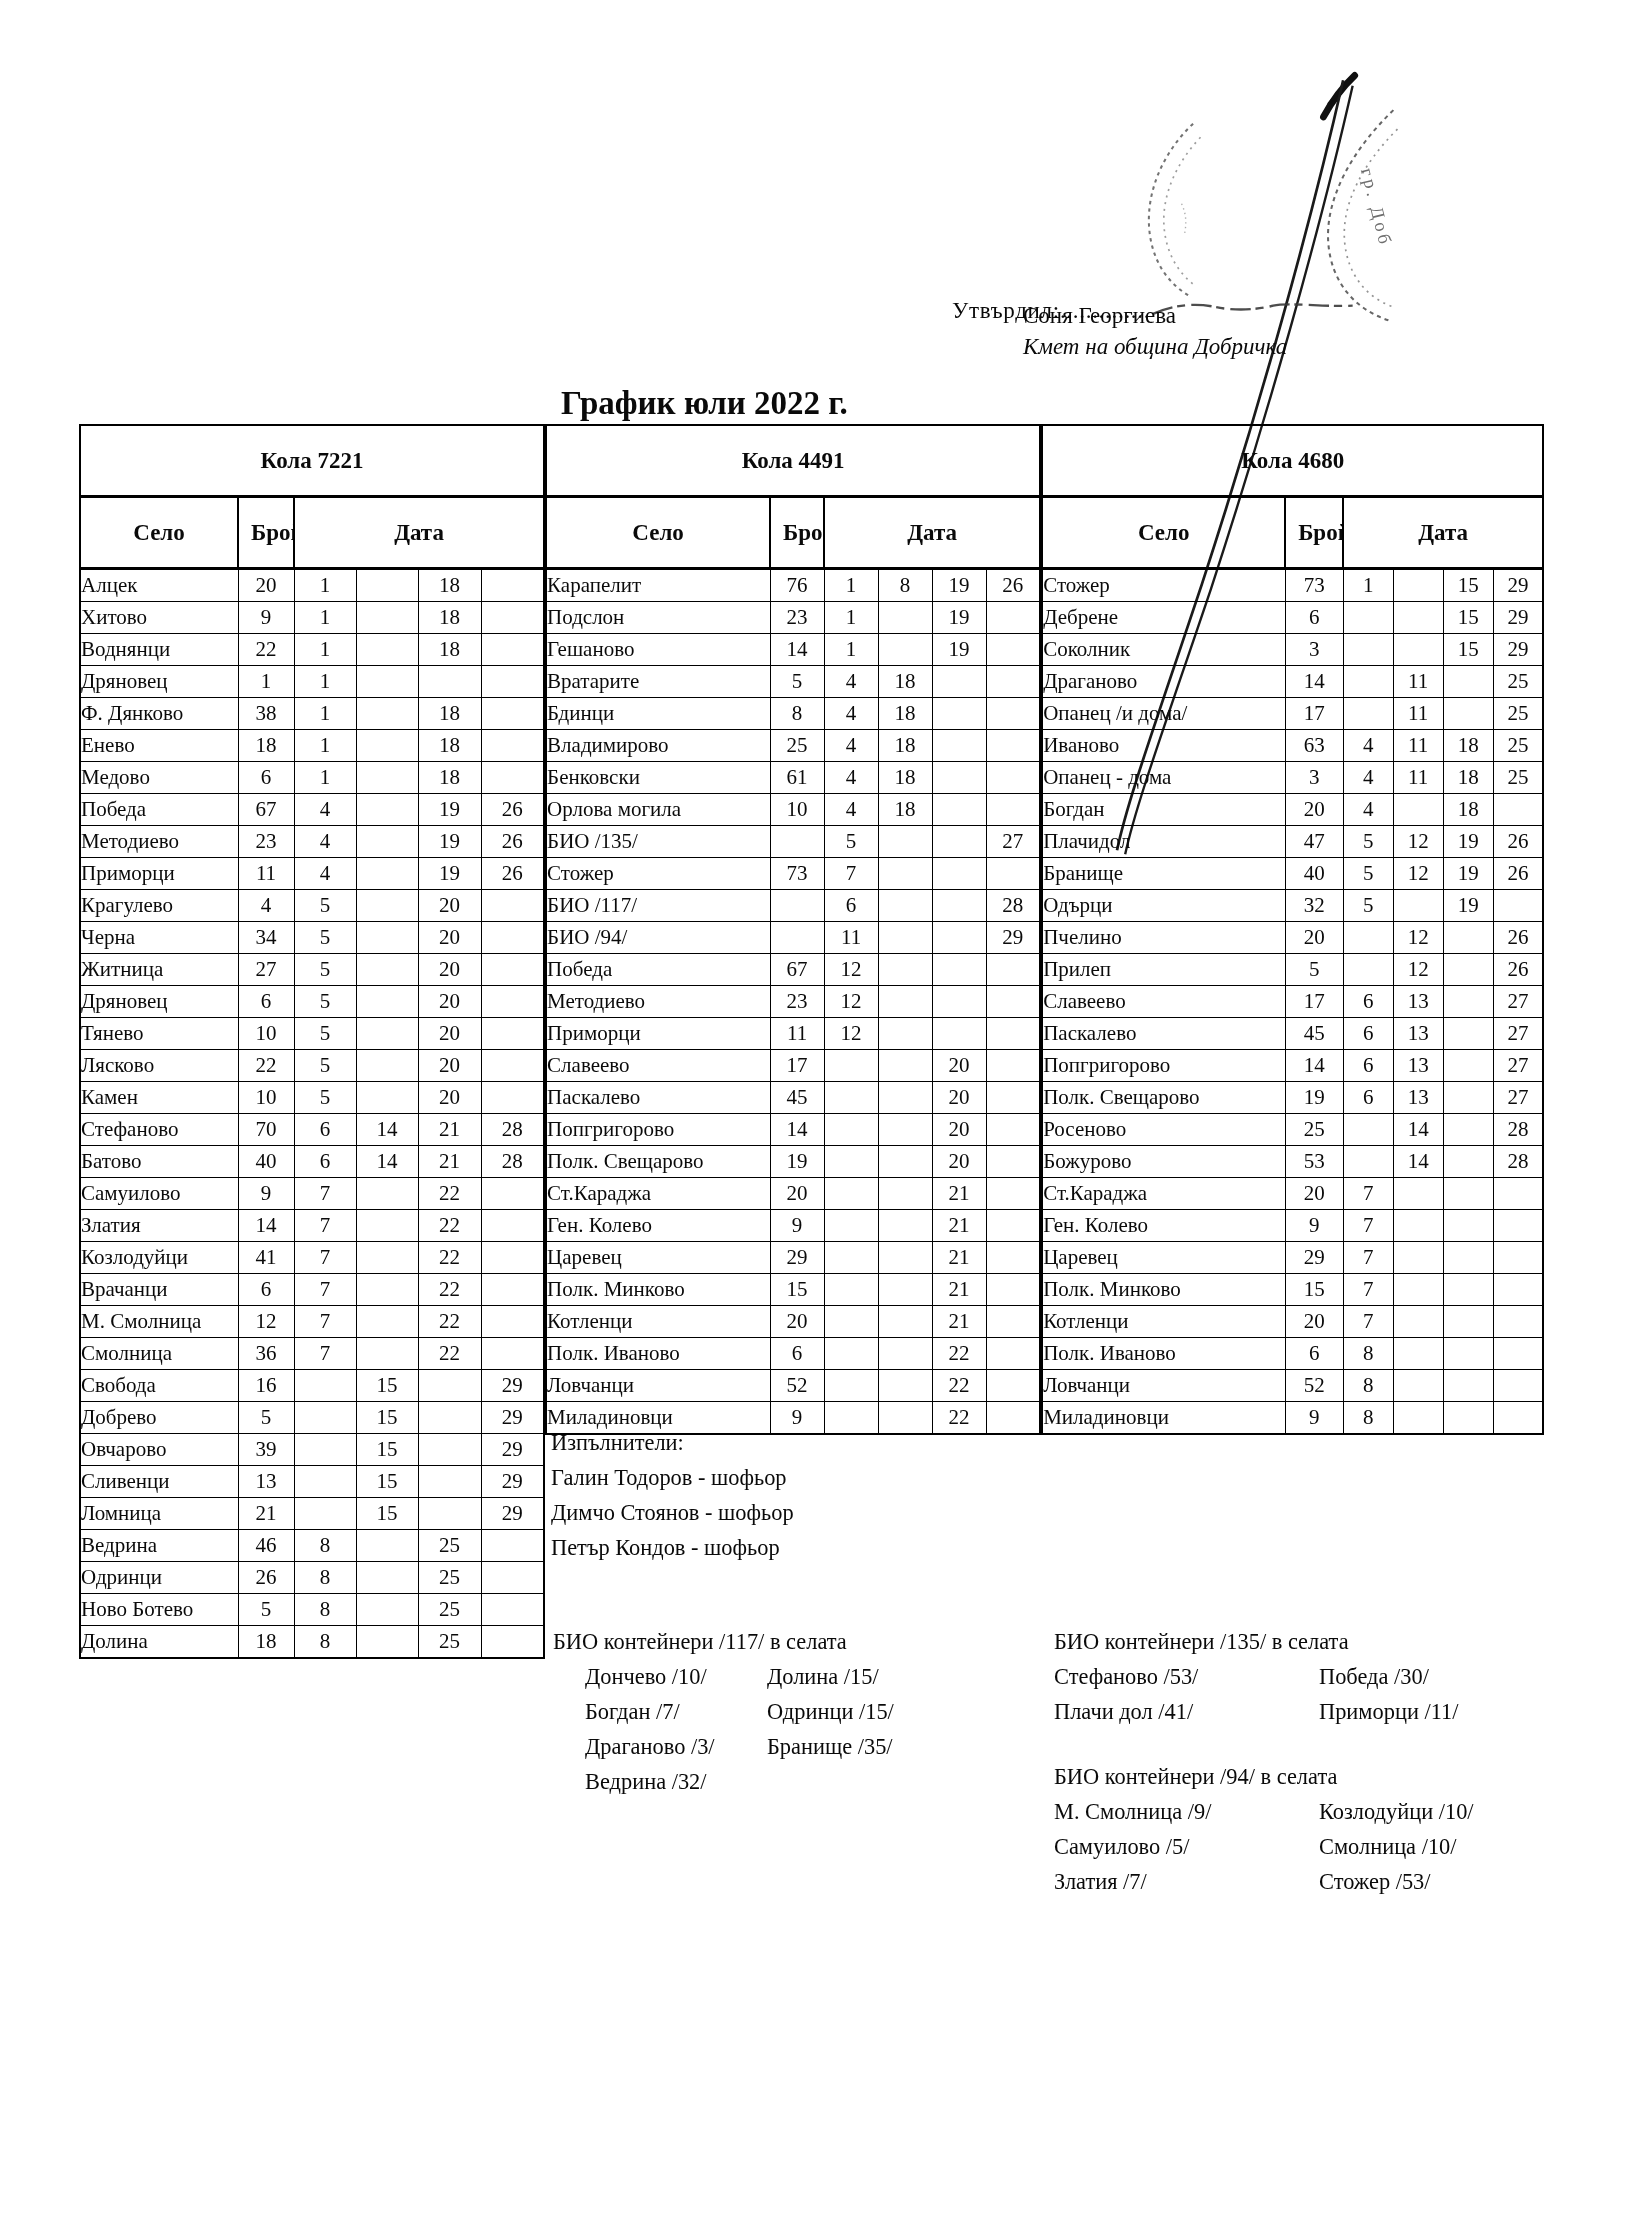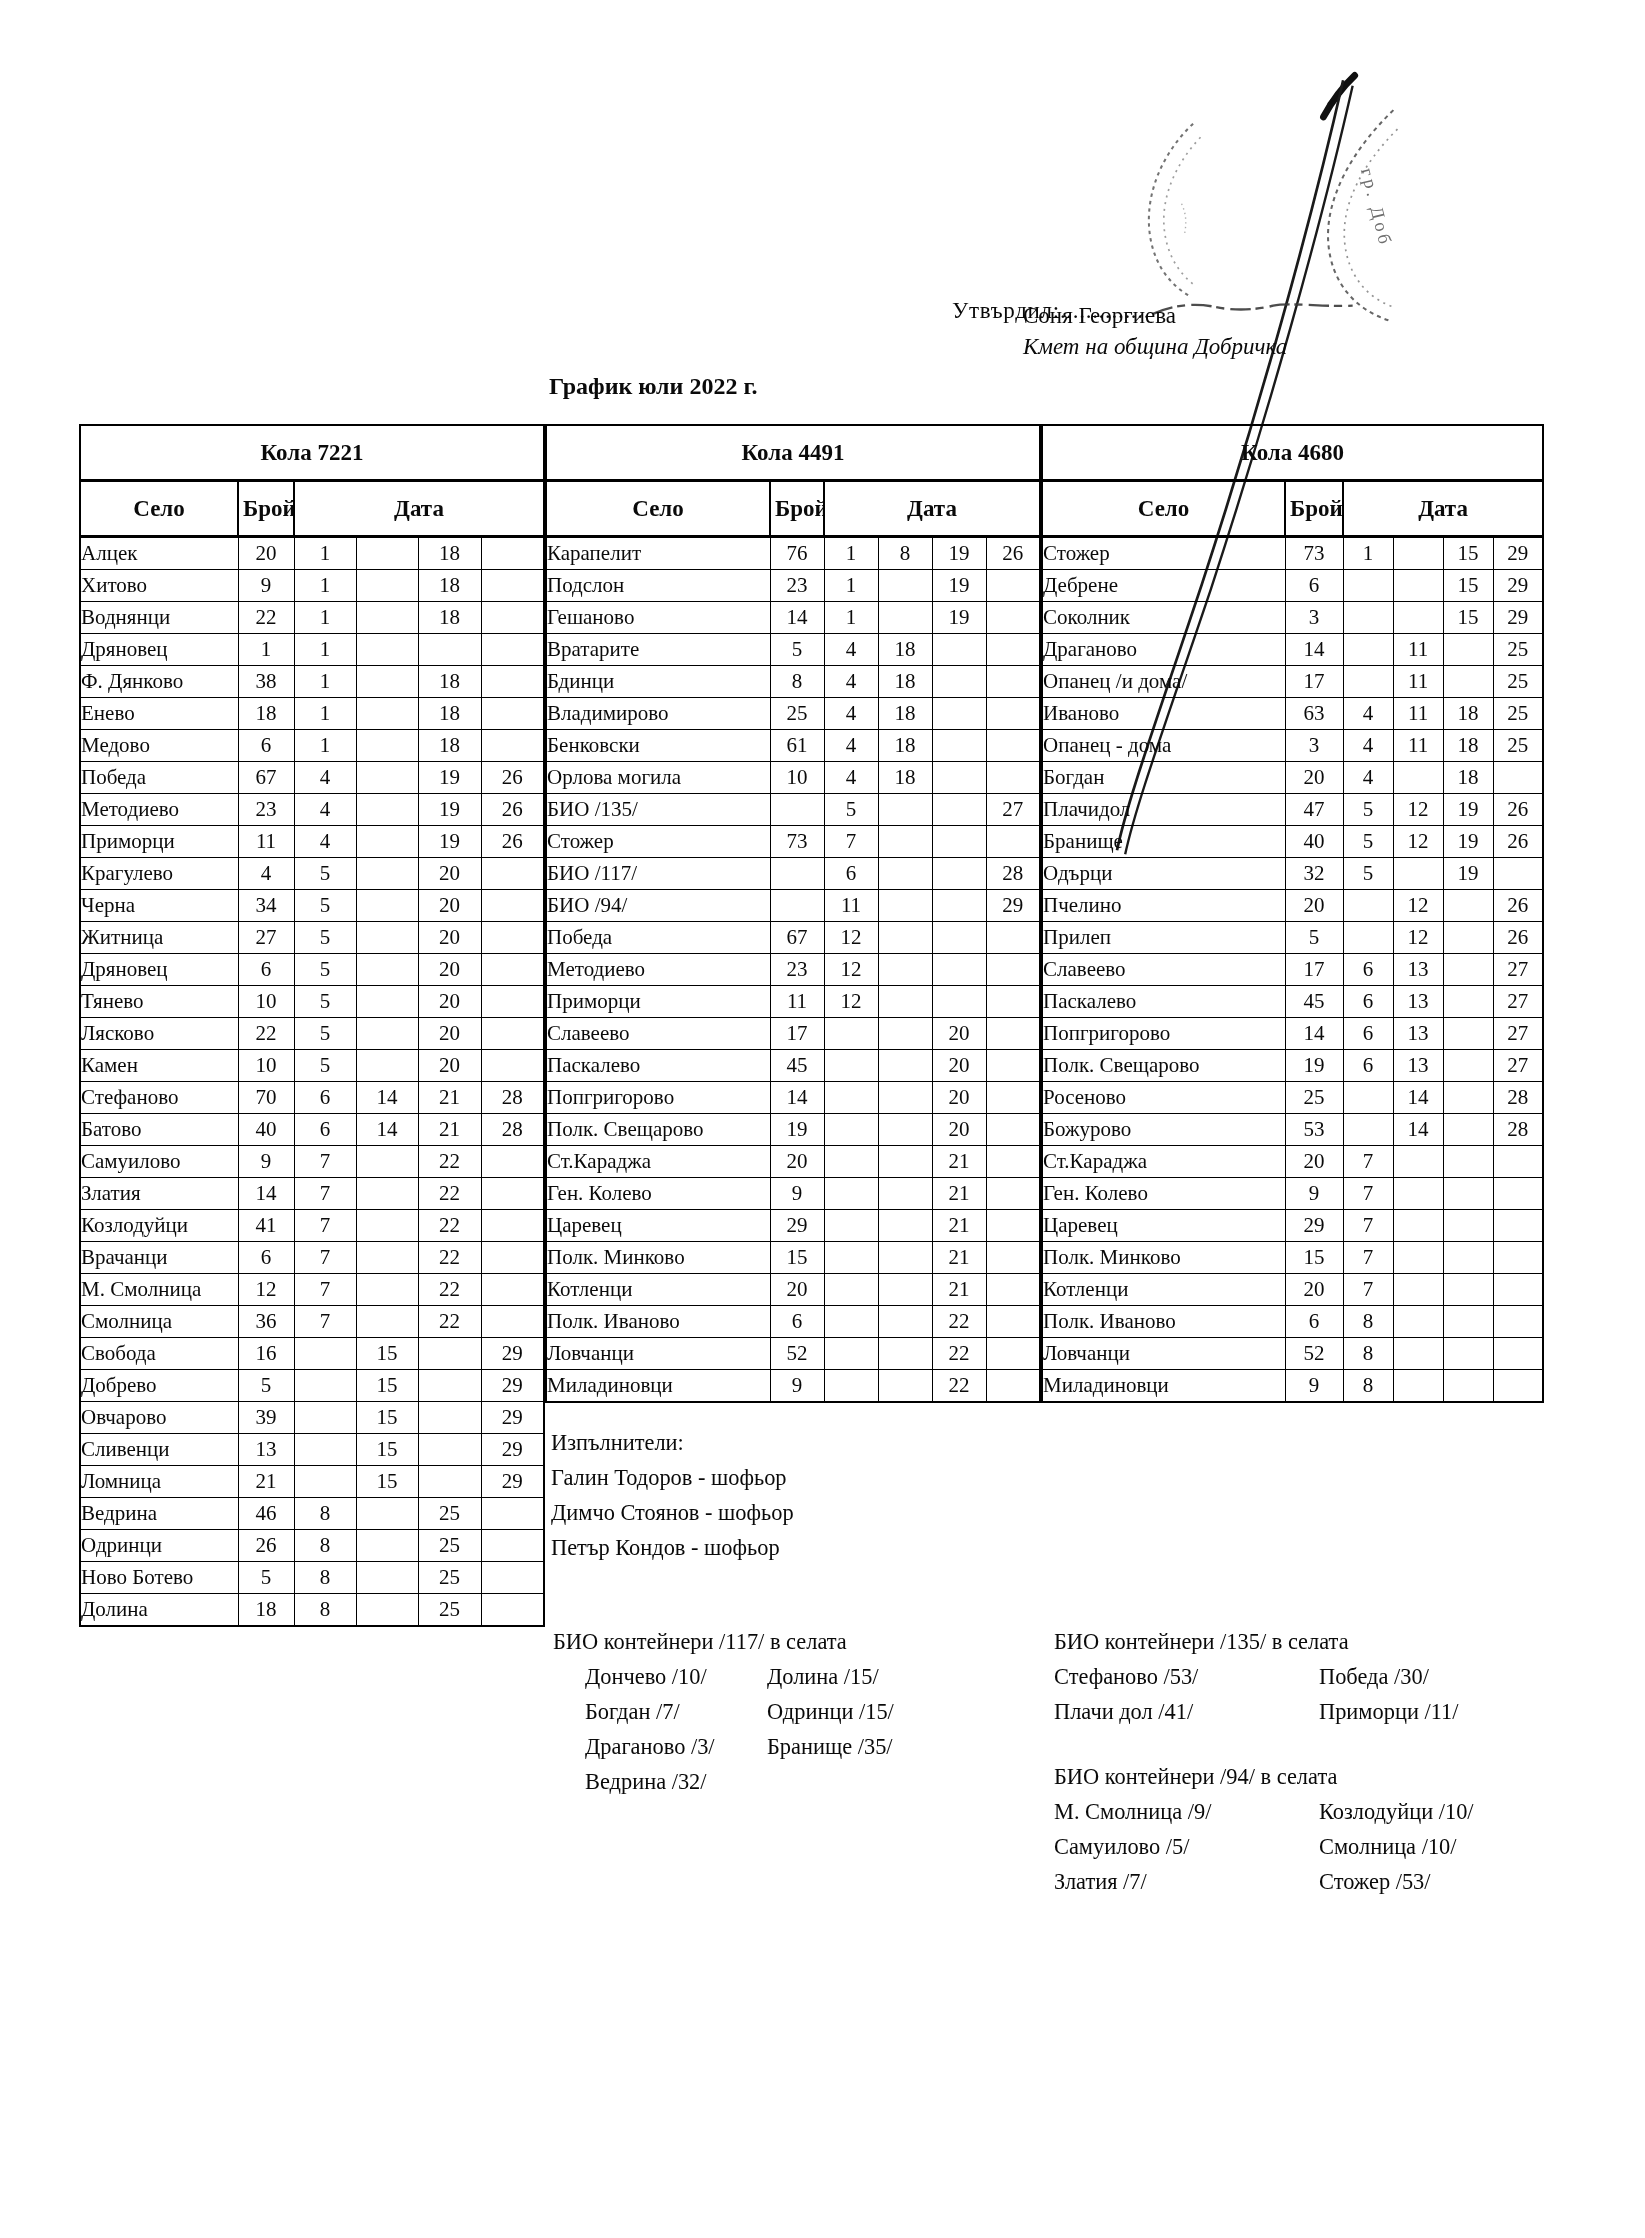--- a/index.html
+++ b/index.html
@@ -3,25 +3,25 @@
 <meta charset="utf-8">
 <style>
   html,body{margin:0;padding:0;background:#e8e8e8;}
   .page{position:relative;width:1646px;height:2239px;background:#ffffff;overflow:hidden;
         font-family:"Liberation Serif", serif;color:#0a0a0a;}
   .ink{position:absolute;left:0;top:0;width:1646px;height:2239px;pointer-events:none;}
   .abs{position:absolute;white-space:nowrap;}
   .approve-label{left:952px;top:270px;font-size:23px;letter-spacing:0.7px;margin-top:28px;}
   .approver-name{left:1023px;top:303px;font-size:23px;}
   .approver-title{left:1023px;top:334px;font-size:23px;font-style:italic;}
-  .doc-title{left:545px;top:369px;font-size:24px;font-weight:bold;margin:4px;}
+  .doc-title{left:545px;top:369px;font-size:33px;font-weight:bold;margin:16px;}
   .tables{position:absolute;left:79px;top:424px;display:flex;align-items:flex-start;}
   table.t{border-collapse:collapse;table-layout:fixed;border:2.7px solid #000;}
   table.t th{border:2px solid #000;font-size:23px;font-weight:bold;height:45px;
-             padding:4px;overflow:hidden;}
+             padding:12px;overflow:hidden;}
   table.t th.car-name{border-bottom:3.4px solid #000;}
   table.t th.h2{border-bottom:3.4px solid #000;}
   table.t td{border:1.4px solid #000;font-size:21px;height:31px;line-height:31px;
              padding:0;overflow:hidden;white-space:nowrap;}
   td.c-selo{text-align:left;padding-left:5.4px;}
   td.c-broy,td.c-date{text-align:center;}
   .t1{width:464px;} .t2{width:494px;} .t3{width:502px;}
   .exec{position:absolute;left:551px;top:1425px;font-size:22.4px;line-height:35px;}
   .bio{position:absolute;font-size:22.4px;line-height:35px;}
   .bio117{left:553px;top:1624px;}

